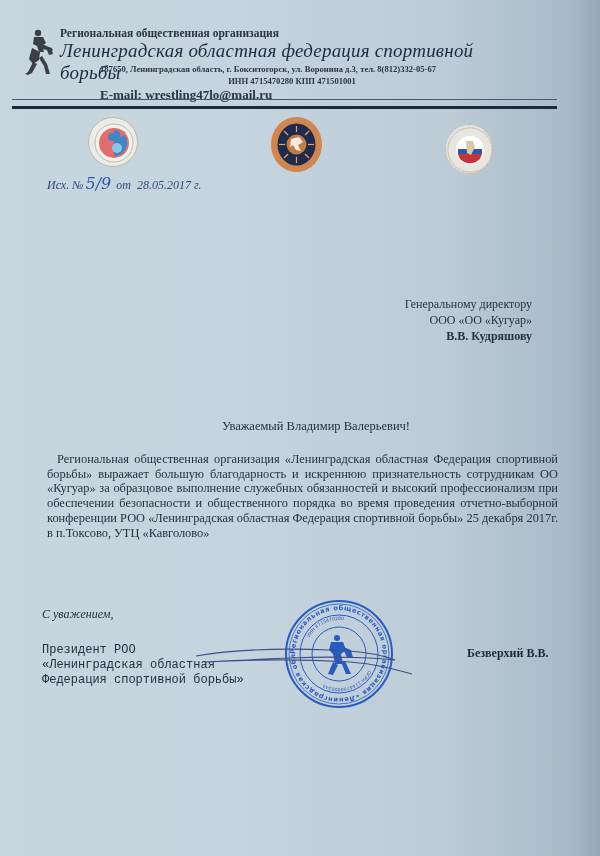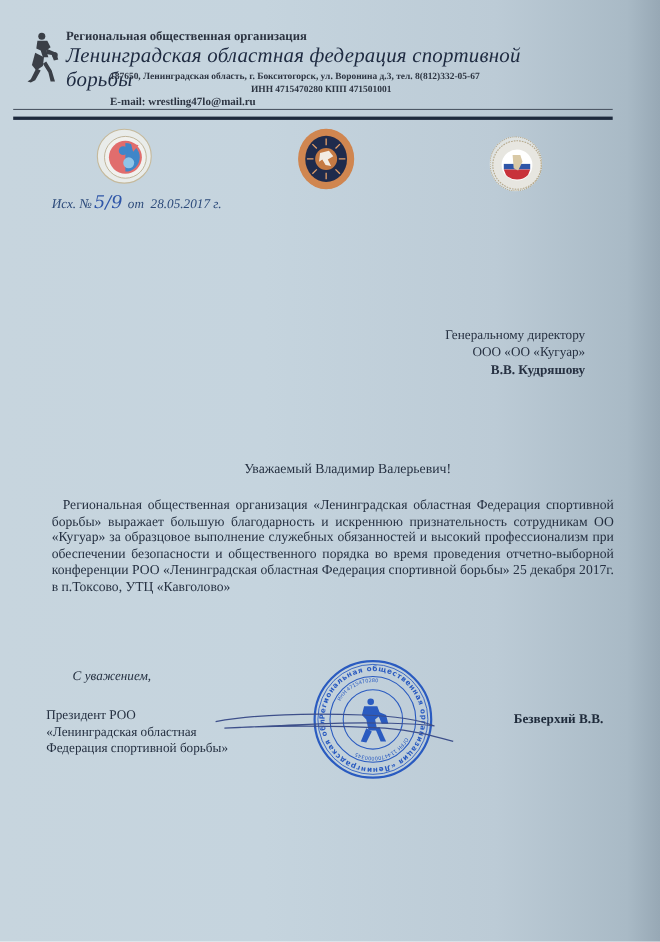--- a/index.html
+++ b/index.html
@@ -12,21 +12,21 @@
     }
     .page { position: absolute; inset: 0; }
 
     
     .emblem-wrestler { position: absolute; left: 22px; top: 28px; width: 36px; height: 50px; }
     .hdr { position: absolute; left: 0; width: 600px; text-align: left; }
     .hdr-org { top: 27px; left: 60px; width: 460px; font-size: 11.5px; font-weight: bold; color: #2b3340; }
     .hdr-title { top: 40px; left: 60px; width: 460px; font-size: 19px; font-style: italic; color: #1e2a40; letter-spacing: 0.2px; }
     .hdr-addr { top: 64px; left: 100px; width: 450px; font-size: 8.6px; font-weight: bold; color: #2d3542; }
     .hdr-inn { top: 76px; left: 100px; width: 450px; font-size: 8.6px; font-weight: bold; color: #2d3542; text-align: center; padding-right: 66px; }
-    .hdr-email { top: 87px; left: 100px; width: 450px; font-size: 10px; font-weight: bold; color: #2d3542; padding-right: 66px; }
+    .hdr-email { top: 87px; left: 100px; width: 450px; font-size: 13px; font-weight: bold; color: #2d3542; padding-right: 66px; }
 
     .rule-thin { position: absolute; left: 12px; width: 545px; top: 99px; height: 1px; background: #4d5866; }
     .rule-thick { position: absolute; left: 12px; width: 545px; top: 106px; height: 3px; background: #1d2a3d; }
 
     
     .logo { position: absolute; border-radius: 50%; }
     .logo-left { left: 88px; top: 117px; width: 50px; height: 50px; background: #e9ecea; border: 1px solid #c5b99b; }
     .logo-center { left: 271px; top: 117px; width: 51px; height: 55px; background: #d08650; }
     .logo-right { left: 445px; top: 124px; width: 48px; height: 50px; background: #dfe3e2; border: 1px dotted #b7a98b; }
 
@@ -42,22 +42,22 @@
     .salute { position: absolute; left: 16px; width: 600px; top: 419px; text-align: center; font-size: 12.5px; color: #253041; }
 
     
     .body-text {
       position: absolute; left: 47px; width: 511px; top: 452px;
       font-size: 12.4px; line-height: 14.7px; text-align: justify; color: #253041;
       text-indent: 10px;
     }
 
     
-    .closing { position: absolute; left: 42px; top: 607px; font-size: 12px; font-style: italic; color: #253041; margin-left: 24px; }
-    .sign-role { position: absolute; left: 42px; top: 643px; font-size: 12px; line-height: 14.8px; color: #253041; }
+    .closing { position: absolute; left: 42px; top: 607px; font-size: 12px; font-style: italic; color: #253041; }
+    .sign-role { position: absolute; left: 42px; top: 643px; font-size: 12px; line-height: 14.8px; color: #253041; font-family: Liberation Mono, monospace; }
     .sign-name { position: absolute; left: 467px; top: 646px; font-size: 12px; font-weight: bold; color: #1e2a3a; }
 
     
     .stamp { position: absolute; left: 283px; top: 598px; width: 112px; height: 112px; }
     .signature { position: absolute; left: 190px; top: 640px; width: 230px; height: 40px; }
   </style>
 </head>
 <body>
 
 <div class="page">

